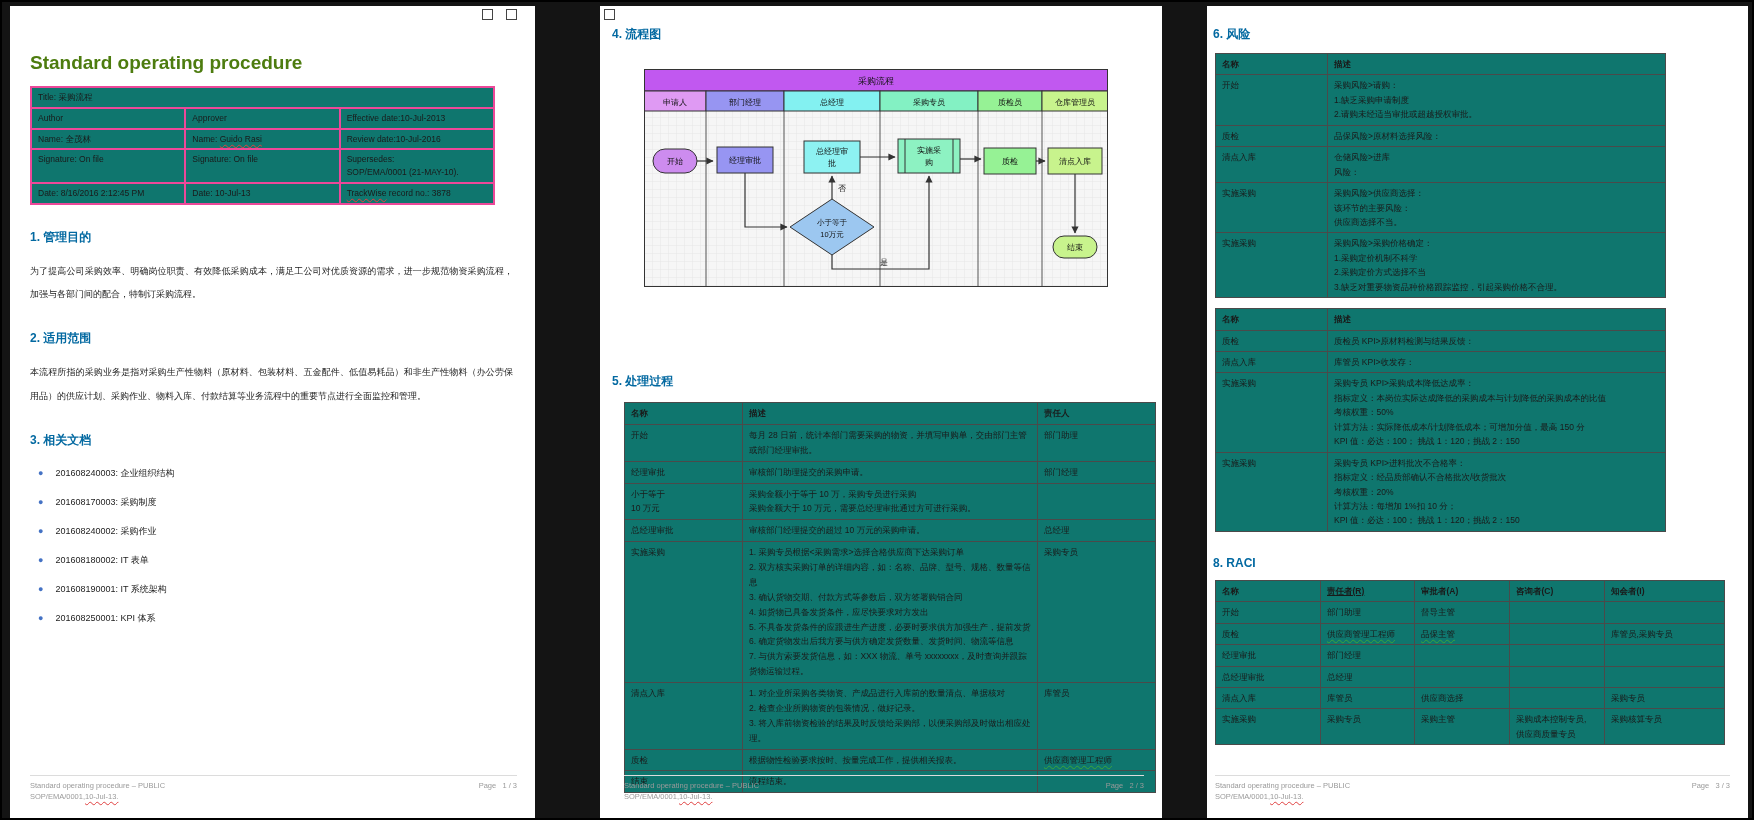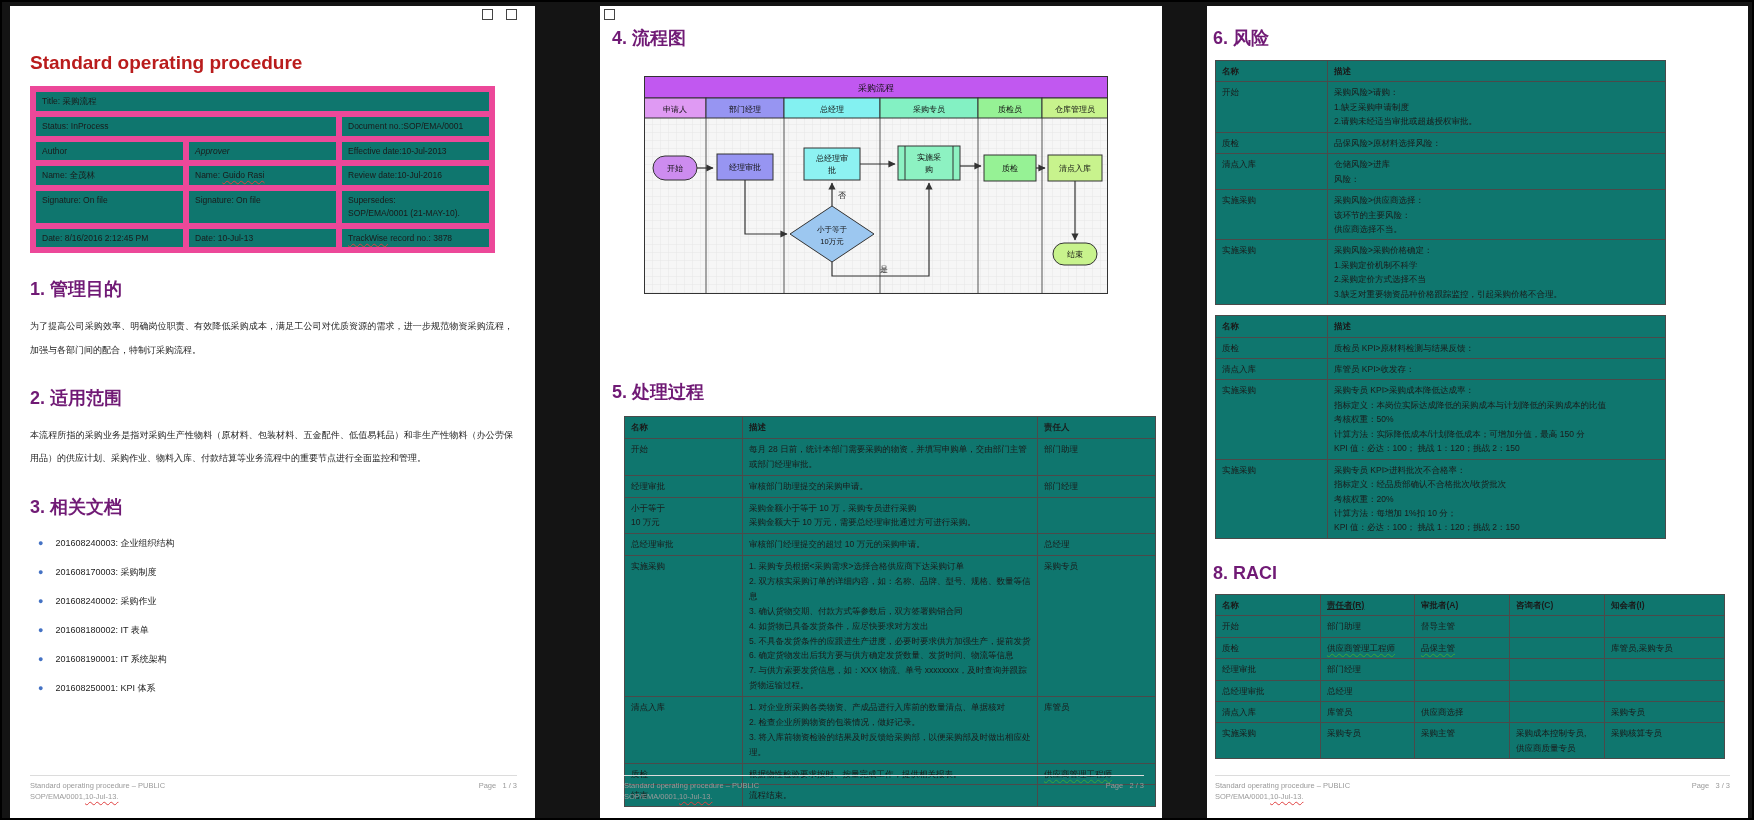--- a/index.html
+++ b/index.html
@@ -15,25 +15,25 @@
   #page2 { left:598px;  width:562px; }
   #page3 { left:1205px; width:541px; }
 
   .handle-sq { position:absolute; top:3px; width:11px; height:11px; background:#fff; border:1px solid #444; }
 
   
   .logo-block { margin:76px auto 0 auto; width:300px; text-align:center; }
   .logo-mark  { display:inline-block; }
   .logo-word  { font-family:"Liberation Serif", serif; font-size:13.5px; color:#25317d; letter-spacing:0.4px; margin-top:4px; }
   .logo-sub   { font-size:7px; color:#7b89a6; letter-spacing:3.4px; margin-top:3px; }
-  .doc-title  { margin:46px 20px 0 20px; font-size:19px; font-weight:bold; color:#b91c1c; }
+  .doc-title  { margin:46px 20px 0 20px; font-size:19px; font-weight:bold; color:#4d7c0f; }
   table { border-collapse:collapse; background:#0f766e; }
   .doc-tbl { margin:12px 0 0 20px; width:465px; table-layout:fixed; }
-  .doc-tbl td { border:6px solid #ec4899; font-size:8.5px; padding:3px 6px; vertical-align:top; line-height:1.5; }
-  .sec-h   { margin:24px 20px 0 20px; font-size:18px; font-weight:bold; color:#701a75; }
+  .doc-tbl td { border:2px solid #ec4899; font-size:8.5px; padding:3px 6px; vertical-align:top; line-height:1.5; }
+  .sec-h   { margin:24px 20px 0 20px; font-size:12px; font-weight:bold; color:#0369a1; }
   .body-p  { margin:14px 22px 0 20px; font-size:9px; line-height:2.6; color:#222; text-align:justify; }
   .doc-ul  { margin:18px 20px 0 28px; padding:0; list-style:none; }
   .doc-ul li { margin-bottom:16px; font-size:9px; color:#222; }
   .bullet-dot { color:#4472c4; margin-right:12px; font-size:9px; }
 
   
   .sq-red   { text-decoration:underline wavy #e04040 1px; text-underline-offset:2px; }
   .sq-green { text-decoration:underline wavy #3aa33a 1px; text-underline-offset:2px; }
 
   
@@ -73,26 +73,22 @@
 
 
     <div class="doc-title">Standard operating procedure</div>
 
     <table class="doc-tbl">
       <tbody>
           <tr>
             <td colspan="3">Title: 采购流程</td>
           </tr>
       <tr>
-        <td colspan="2" style="width:325px;">Status: InProcess</td>
-        <td style="width:140px;">Document no.:SOP/EMA/0001</td>
-      </tr>
-      <tr>
         <td style="width:182px;">Author</td>
-        <td style="width:143px;font-style:italic;">Approver</td>
+        <td style="width:143px;">Approver</td>
         <td>Effective date:10-Jul-2013</td>
       </tr>
       <tr>
         <td>Name: 全茂林</td>
         <td><span>Name: </span><span class="sq-red">Guido Rasi</span></td>
         <td>Review date:10-Jul-2016</td>
       </tr>
       <tr>
         <td>Signature: On file</td>
         <td>Signature: On file</td>

